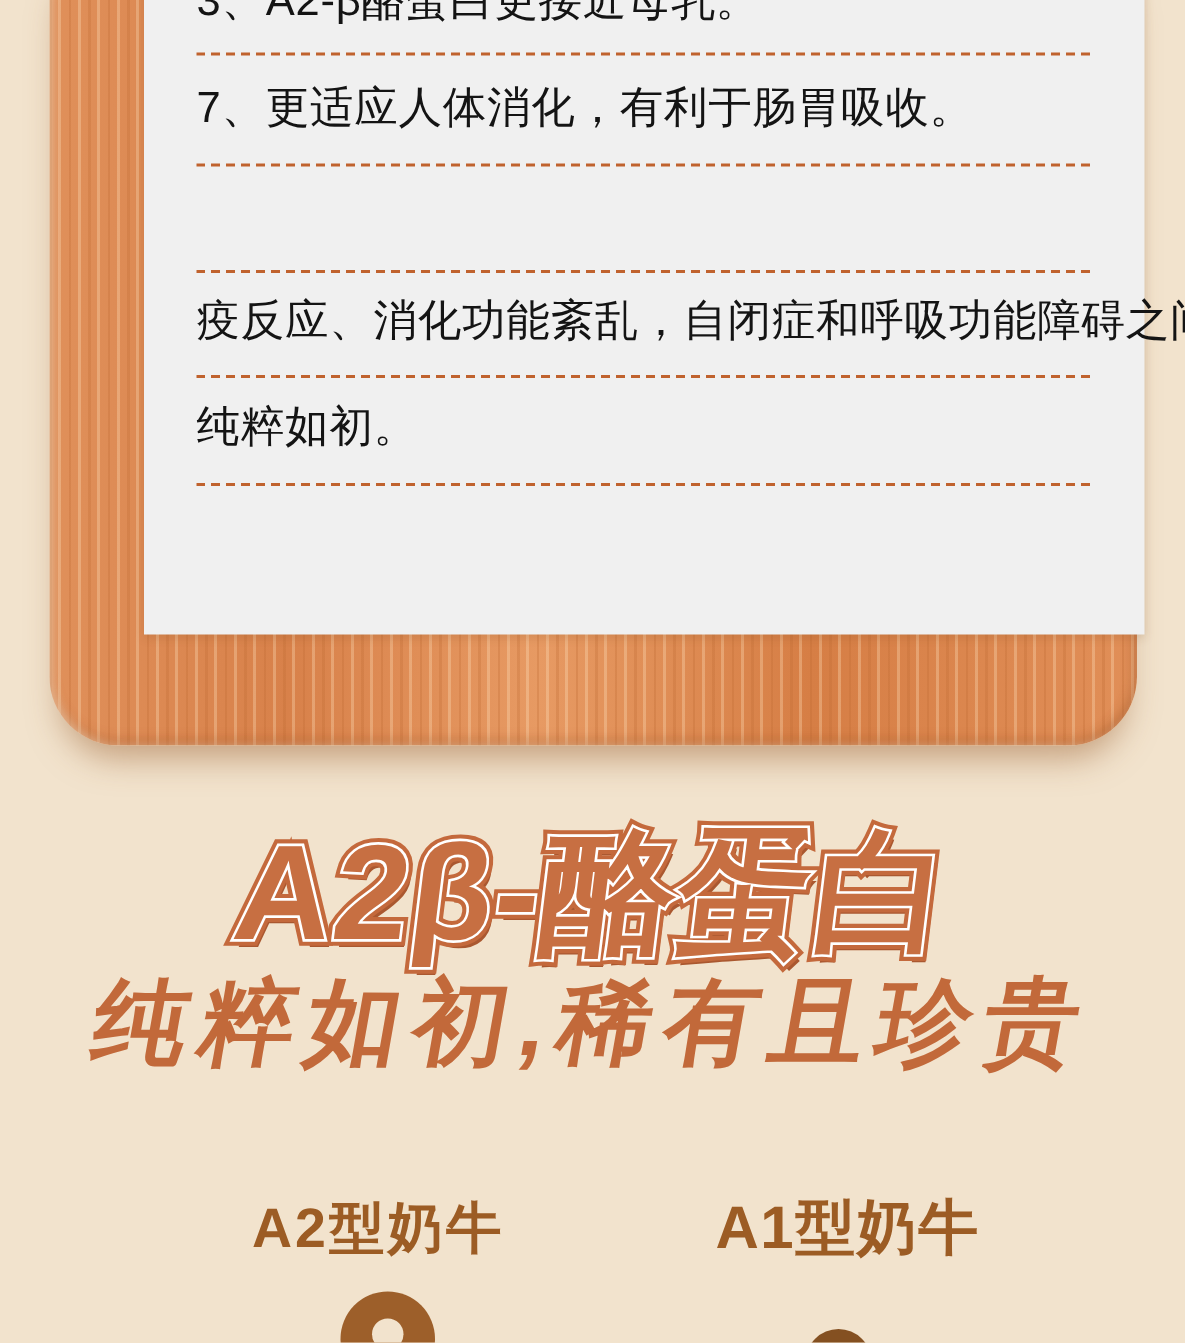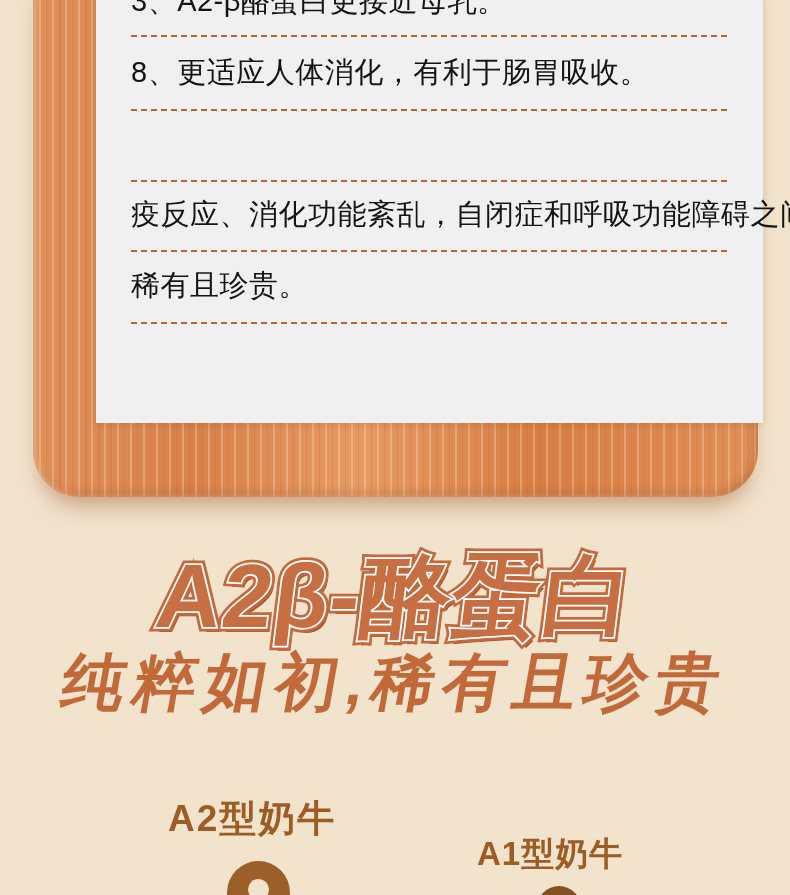--- a/index.html
+++ b/index.html
@@ -101,21 +101,21 @@
 
   
   .cow-label {
     position: absolute;
     font-weight: bold;
     color: #9c5c24;
     white-space: nowrap;
     text-align: center;
   }
   .cow-label.a2 { left: 168px; top: 794px; font-size: 37px; letter-spacing: 2px; }
-  .cow-label.a1 { left: 477px; top: 832px; font-size: 33px; letter-spacing: 1px; }
+  .cow-label.a1 { left: 477px; top: 791px; font-size: 40px; letter-spacing: 1px; }
 
   .cow-icon {
     position: absolute;
     border-radius: 50%;
   }
   .cow-icon.a2 {
     left: 227px; top: 861px;
     width: 63px; height: 63px;
     background: #9d5f2a;
   }
@@ -133,26 +133,26 @@
   }
 </style>
 </head>
 <body>
 
 <div class="clipboard">
   <div class="paper">
 
     <div class="paper-line l1">3、A2-β酪蛋白更接近母乳。</div>
     <div class="paper-divider d2"></div>
-    <div class="paper-line l2">8、更适应人体消化，有利于肠胃吸收。</div>
+    <div class="paper-line l2">7、更适应人体消化，有利于肠胃吸收。</div>
     <div class="paper-divider d3"></div>
     <div class="paper-divider d4"></div>
     <div class="paper-line l4">疫反应、消化功能紊乱，自闭症和呼吸功能障碍之间</div>
     <div class="paper-divider d5"></div>
-    <div class="paper-line l5">稀有且珍贵。</div>
+    <div class="paper-line l5">纯粹如初。</div>
     <div class="paper-divider d6"></div>
   </div>
 </div>
 
 <div class="hero-title">
   <div class="layer back">A2β-酪蛋白</div>
   <div class="layer mid">A2β-酪蛋白</div>
   <div class="layer front">A2β-酪蛋白</div>
 </div>
 

